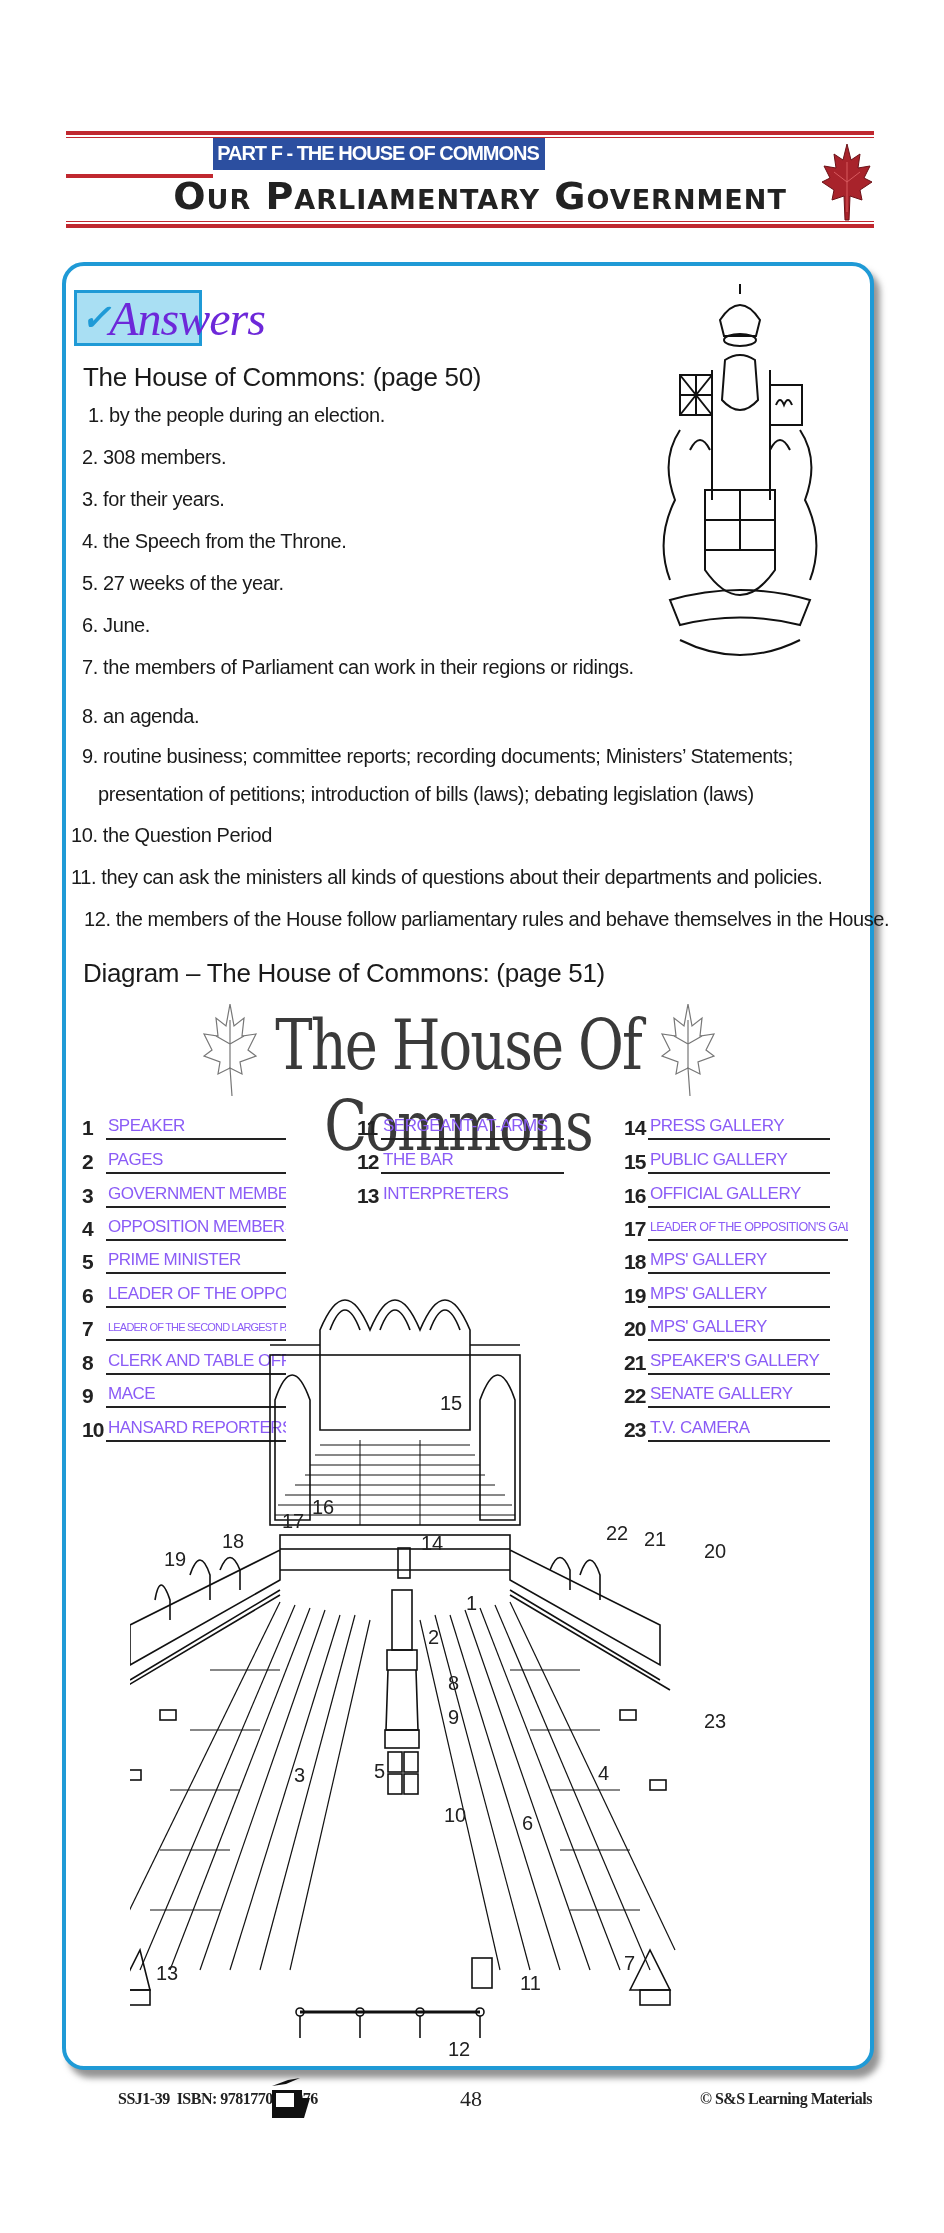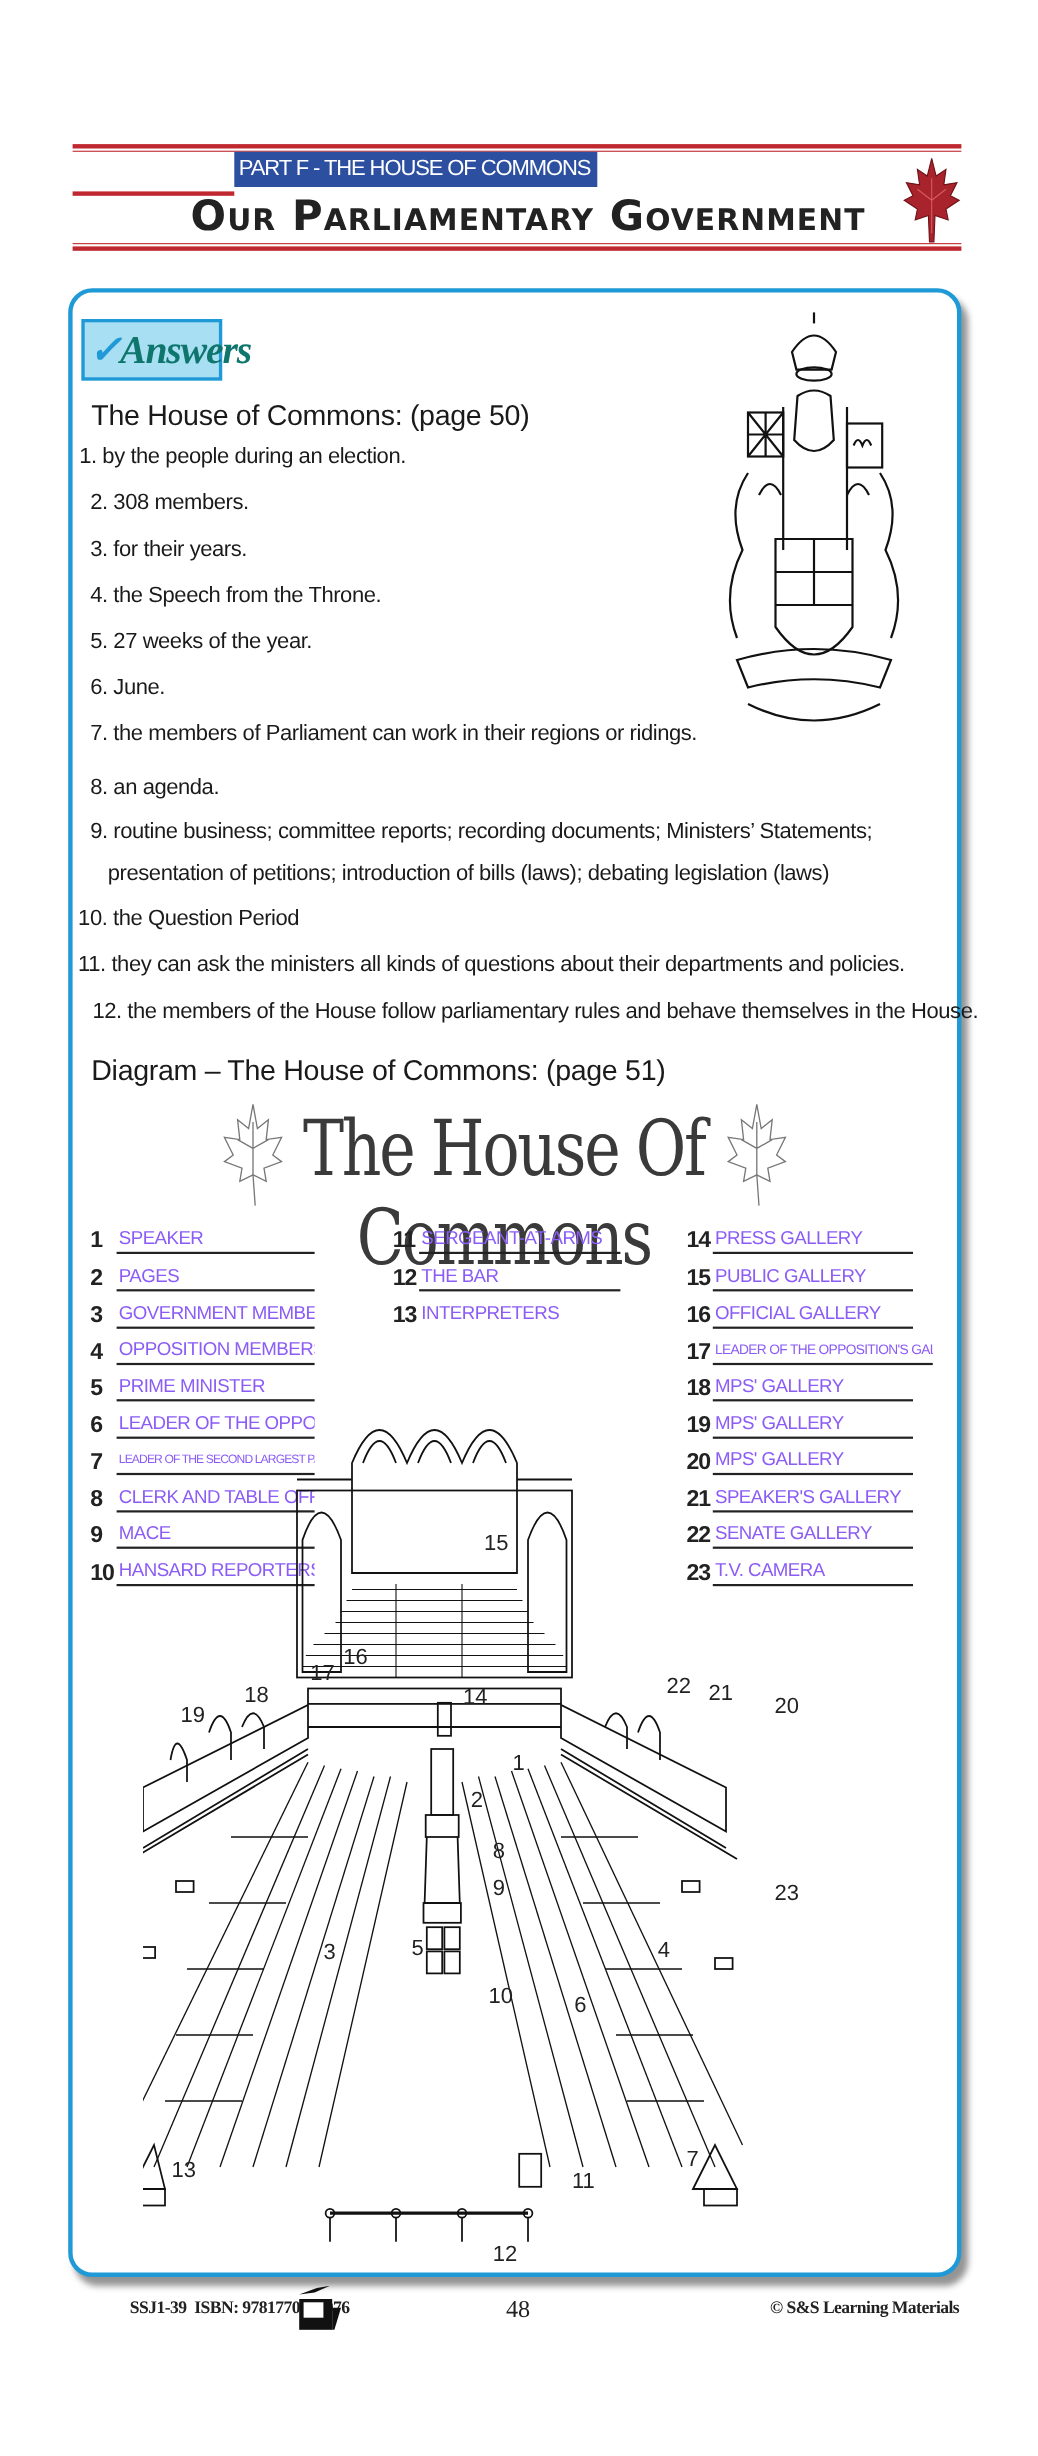--- a/index.html
+++ b/index.html
@@ -7,29 +7,29 @@
     body { position: relative; font-family: "Liberation Sans", sans-serif; color: #1a1a1a; }
 
     
     .hdr-line { position: absolute; left: 66px; width: 808px; background: #c0282f; }
     .hdr-top1 { top: 131px; height: 4px; }
     .hdr-top2 { top: 137px; height: 1px; }
     .hdr-bot1 { top: 221px; height: 1px; }
     .hdr-bot2 { top: 224px; height: 4px; }
     .lesson-tag { position: absolute; left: 66px; top: 138px; height: 32px; display: flex; }
     .lesson-red { background: #c0282f; color: #fff; font-family: "Liberation Sans Narrow","Liberation Sans", sans-serif; font-weight: bold; font-size: 20px; padding: 4px 4px 0 4px; letter-spacing: -1px; transform-origin: left; margin-top: 36px; }
-    .lesson-blue { background: #2c4fa0; color: #fff; font-weight: normal; font-size: 20px; padding: 4px 6px 0 4px; letter-spacing: -1px; text-align: center; }
+    .lesson-blue { background: #2c4fa0; color: #fff; font-weight: bold; font-size: 20px; padding: 4px 6px 0 4px; letter-spacing: -1px; text-align: center; }
     .page-title { position: absolute; left: 160px; top: 174px; width: 640px; text-align: center; font-family: "DejaVu Sans", sans-serif; font-size: 38px; font-weight: bold; letter-spacing: 1px; color: #222; font-variant: small-caps; }
     .leaf { position: absolute; left: 820px; top: 142px; width: 54px; height: 80px; }
 
     
     .card { position: absolute; left: 62px; top: 262px; width: 812px; height: 1808px; border: 4px solid #1f9ad6; border-radius: 22px; background: #fff; box-shadow: 6px 8px 6px rgba(60,60,60,0.55); }
     .answers-badge { position: absolute; left: 74px; top: 290px; width: 128px; height: 56px; background: #a9dff3; border: 3px solid #1f9ad6; display: flex; align-items: center; padding-left: 4px; }
     .check { color: #1f9ad6; font-size: 36px; font-weight: bold; font-style: italic; margin-right: -2px; }
-    .answers-text { font-family: "Liberation Serif", serif; font-weight: bold; font-style: italic; font-size: 36px; color: #0f766e; letter-spacing: -1px; }
+    .answers-text { font-family: "Liberation Serif", serif; font-weight: normal; font-style: italic; font-size: 48px; color: #6d28d9; letter-spacing: -1px; }
 
     .section-heading { position: absolute; left: 83px; font-size: 26px; color: #1a1a1a; letter-spacing: -0.3px; text-align: right; }
     .answer { position: absolute; font-size: 20px; color: #1a1a1a; letter-spacing: -0.4px; white-space: nowrap; }
     .answer .num { display: inline-block; }
 
     .coat { position: absolute; left: 650px; top: 280px; width: 180px; height: 400px; }
 
     
     .diagram-title { position: absolute; left: 258px; top: 1004px; width: 400px; text-align: center; font-family: "DejaVu Serif", serif; font-size: 56px; color: #3a3a3a; letter-spacing: -2px; transform: scaleY(1.25); transform-origin: top; }
     .leaf-l { position: absolute; left: 200px; top: 1000px; width: 60px; height: 100px; }
@@ -68,21 +68,21 @@
 
 <div class="card"></div>
 
 <div class="answers-badge">
   <span class="check">✓</span>
   <span class="answers-text">Answers</span>
 </div>
 
 <div class="section-heading" style="top:362px;">The House of Commons: (page 50)</div>
 
-<div class="answer" style="left:72px; top:404px;"><span class="num">1.</span> <span>by the people during an election.</span></div>
+<div class="answer" style="left:88px; top:404px;"><span class="num">1.</span> <span>by the people during an election.</span></div>
 <div class="answer" style="left:82px; top:446px;"><span class="num">2.</span> <span>308 members.</span></div>
 <div class="answer" style="left:82px; top:488px;"><span class="num">3.</span> <span>for their years.</span></div>
 <div class="answer" style="left:82px; top:530px;"><span class="num">4.</span> <span>the Speech from the Throne.</span></div>
 <div class="answer" style="left:82px; top:572px;"><span class="num">5.</span> <span>27 weeks of the year.</span></div>
 <div class="answer" style="left:82px; top:614px;"><span class="num">6.</span> <span>June.</span></div>
 <div class="answer" style="left:82px; top:656px;"><span class="num">7.</span> <span>the members of Parliament can work in their regions or ridings.</span></div>
 <div class="answer" style="left:82px; top:705px;"><span class="num">8.</span> <span>an agenda.</span></div>
 <div class="answer" style="left:82px; top:745px;"><span class="num">9.</span> <span>routine business; committee reports; recording documents; Ministers’ Statements;</span></div>
 <div class="answer" style="left:98px; top:783px;"><span>presentation of petitions; introduction of bills (laws); debating legislation (laws)</span></div>
 <div class="answer" style="left:71px; top:824px;"><span class="num">10.</span> <span>the Question Period</span></div>

